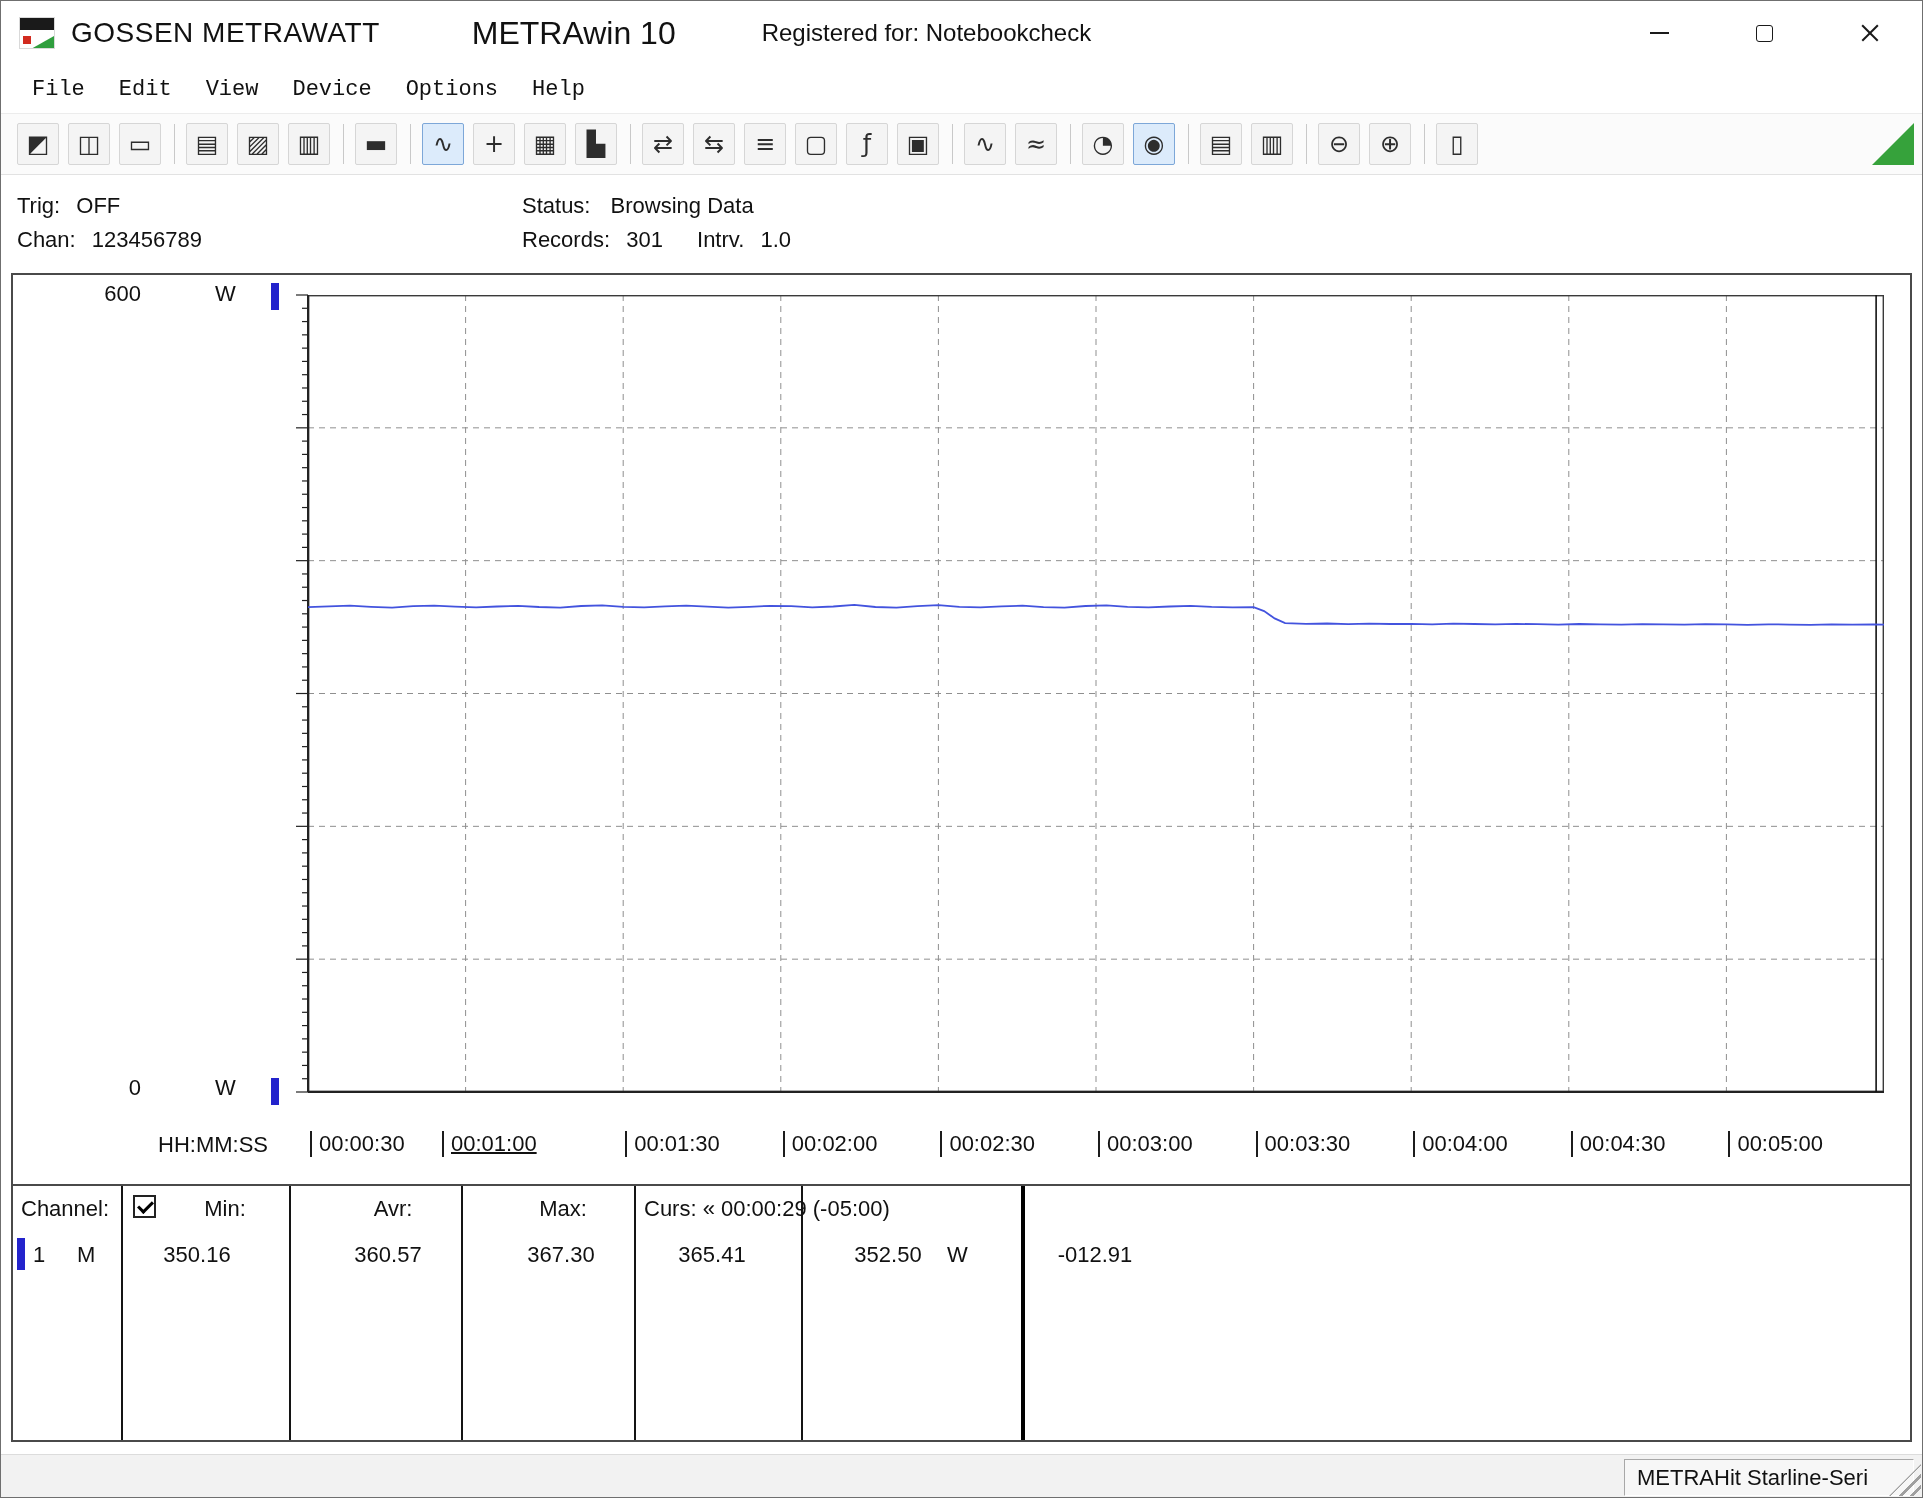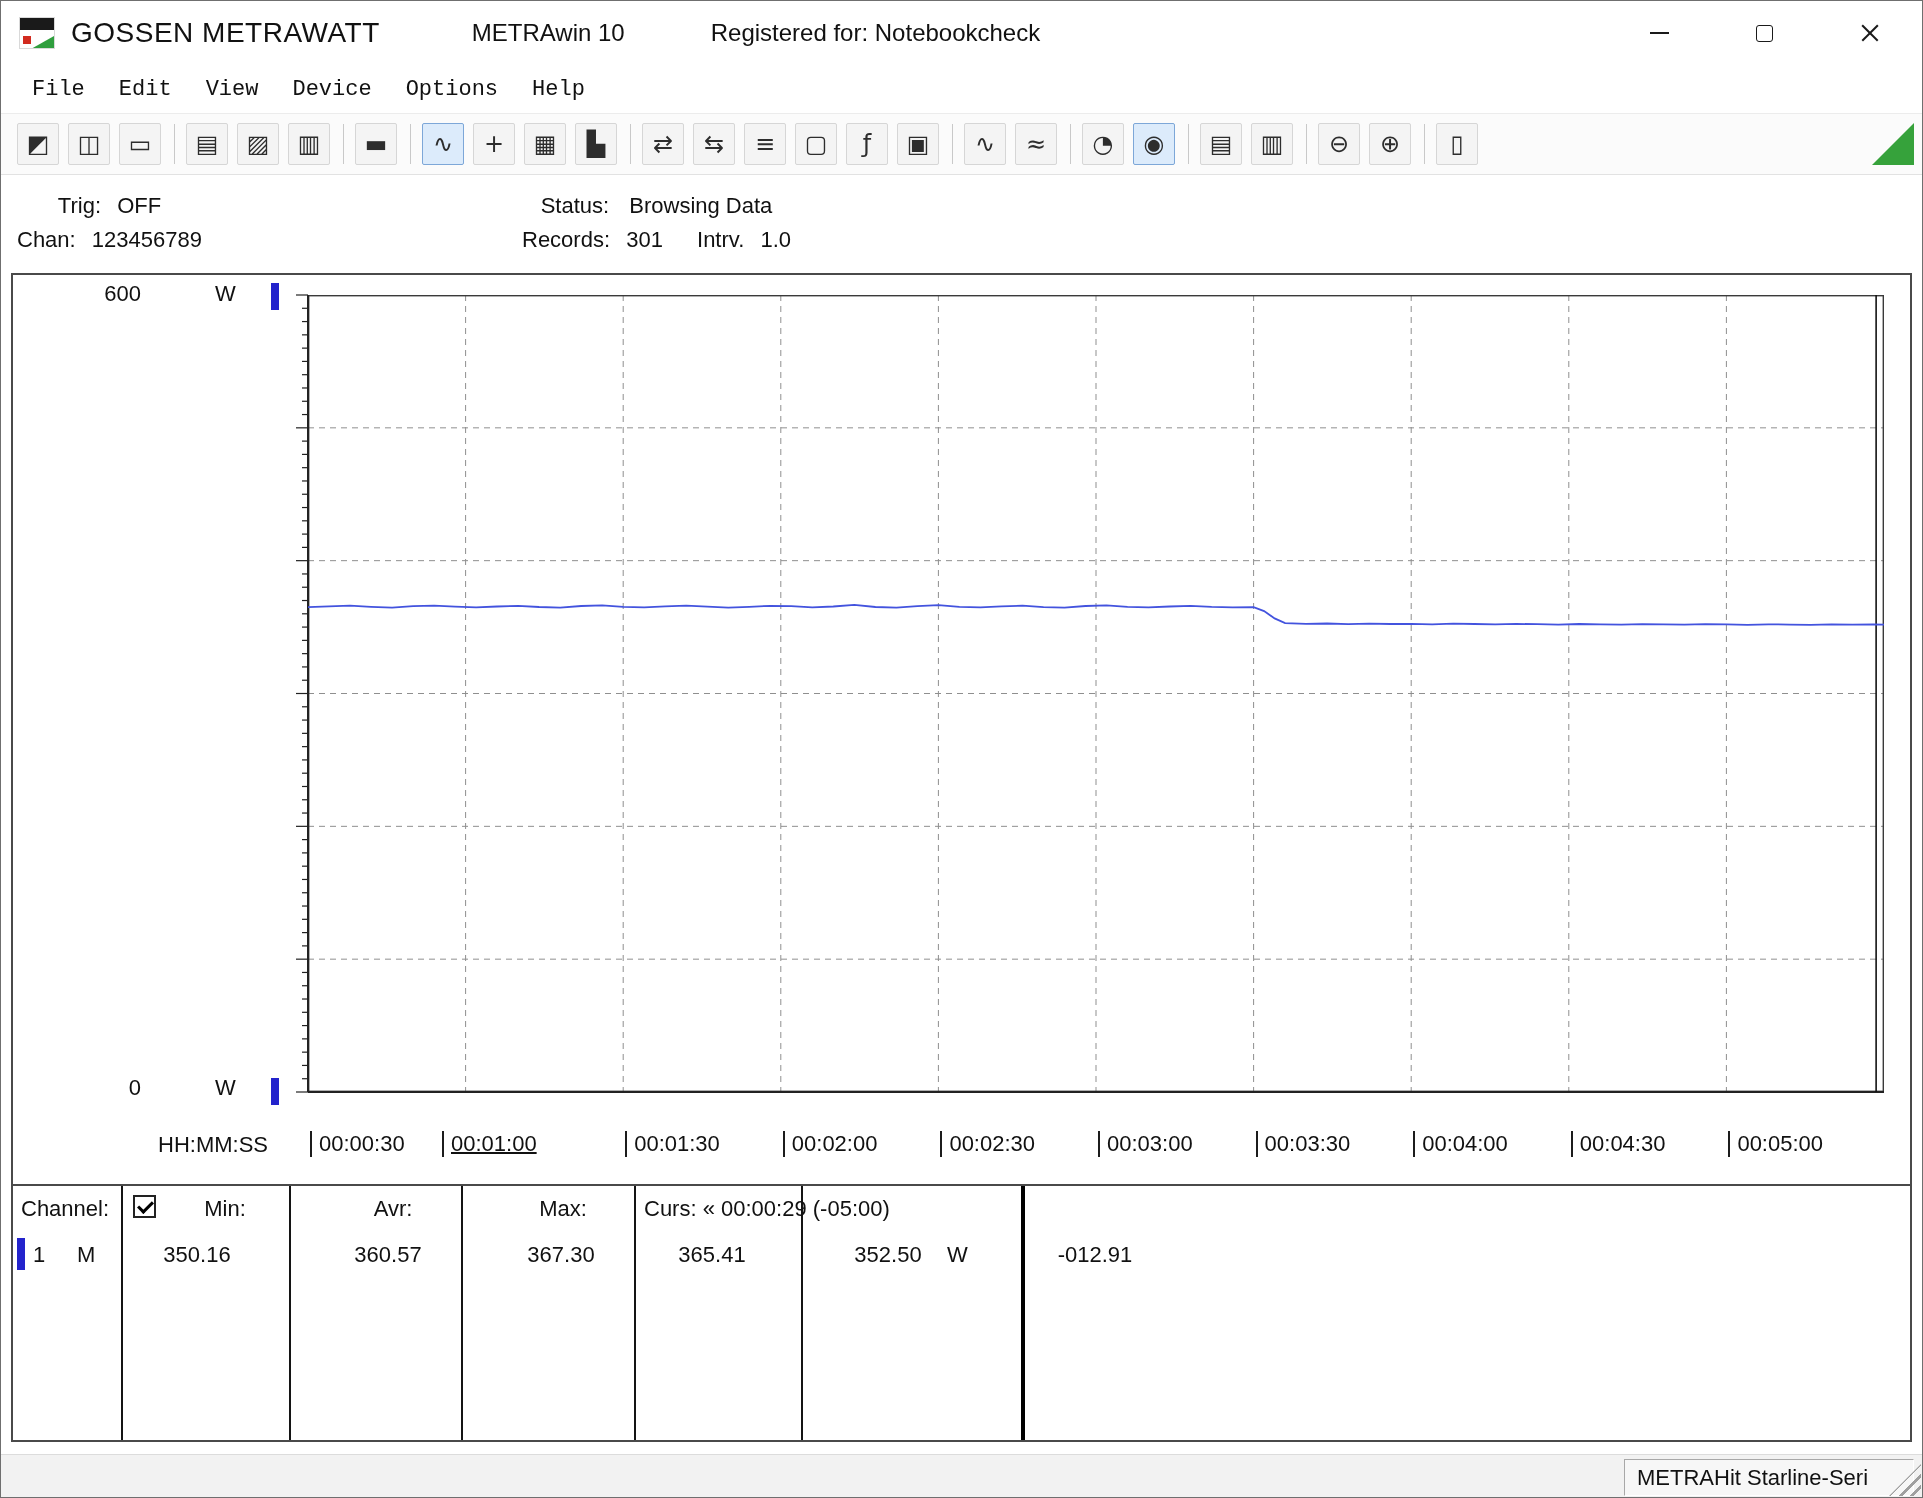--- a/index.html
+++ b/index.html
@@ -10,21 +10,21 @@
     border:1px solid #6f6f6f; overflow:hidden; cursor:default;
   }
 
   
   .titlebar { position:absolute; left:0; top:0; right:0; height:64px; background:#ffffff; display:flex; align-items:center; }
   .logo { position:relative; width:36px; height:32px; margin-left:18px; background:#ffffff; border:1px solid #d9d9d9; overflow:hidden; flex:0 0 auto; }
   .logo-black { position:absolute; left:0; top:0; width:100%; height:12px; background:#1a1a1a; }
   .logo-green { position:absolute; left:-4px; bottom:-14px; width:0; height:0; border-left:44px solid transparent; border-bottom:34px solid #2f9e3d; transform:rotate(8deg); }
   .logo-red { position:absolute; left:3px; bottom:4px; width:8px; height:8px; background:#d22b1f; }
   .brand { margin-left:16px; font-size:28px; letter-spacing:0.5px; }
-  .appname { margin-left:92px; font-size:24px; }
+  .appname { margin-left:92px; font-size:32px; }
   .regname { margin-left:86px; font-size:24px; }
   .wincontrols { position:absolute; right:0; top:0; height:64px; display:flex; }
   .wbtn { width:105px; height:64px; display:flex; align-items:center; justify-content:center; }
   .glyph-min { width:19px; height:2px; background:#1a1a1a; }
   .glyph-max { width:17px; height:17px; border:1.6px solid #1a1a1a; border-radius:3px; }
   .glyph-close { position:relative; width:20px; height:20px; }
   .glyph-close div { position:absolute; left:-1px; top:9px; width:22px; height:1.8px; background:#1a1a1a; }
   .glyph-close .x1 { transform:rotate(45deg); }
   .glyph-close .x2 { transform:rotate(-45deg); }
 
@@ -37,21 +37,21 @@
              border-top:1px solid #ececec; border-bottom:1px solid #e2e2e2; display:flex; align-items:center; padding-left:16px; }
   .tbtn { width:42px; height:42px; margin-right:9px; display:flex; align-items:center; justify-content:center;
           background:#f4f4f4; border:1px solid #d6d6d6; border-radius:2px;
           font-family:"DejaVu Sans",sans-serif; font-size:24px; color:#2d2d2d; }
   .tbtn.active { background:#dcebfb; border:1px solid #7da7d8; }
   .tsep { width:1px; height:40px; background:#c9c9c9; margin:0 11px 0 4px; flex:0 0 auto; }
   .toolbar-wedge { position:absolute; right:8px; top:10px; width:0; height:0;
                    border-left:42px solid transparent; border-bottom:42px solid #36a23b; }
 
   
-  .infobar { position:absolute; left:0; top:176px; right:0; height:92px; background:#fff; font-size:22px;text-align:center; }
+  .infobar { position:absolute; left:0; top:176px; right:0; height:92px; background:#fff; font-size:22px; }
   .info-line { line-height:34px; }
   .info-left { position:absolute; left:16px; top:12px; }
   .info-mid { position:absolute; left:521px; top:12px; }
   .ilabel { display:inline-block; }
   .ival { display:inline-block; margin-left:10px; }
   .ival-wide { display:inline-block; margin-left:14px; }
   .ival-gap { display:inline-block; margin-left:28px; }
 
   
   .chart-panel { position:absolute; left:10px; top:272px; width:1901px; height:1043px; border:2px solid #4a4a4a; background:#fff; }

